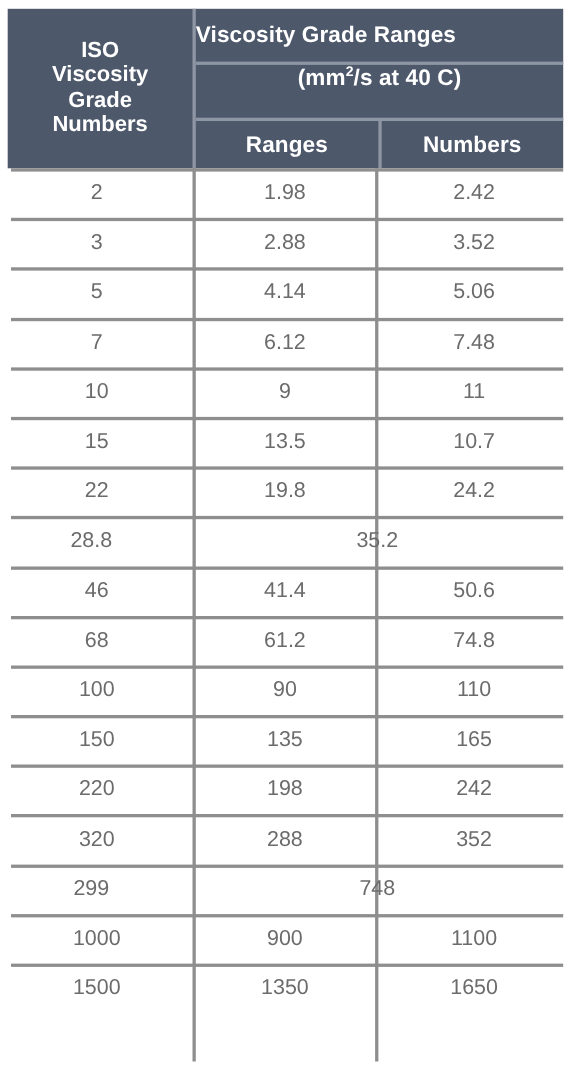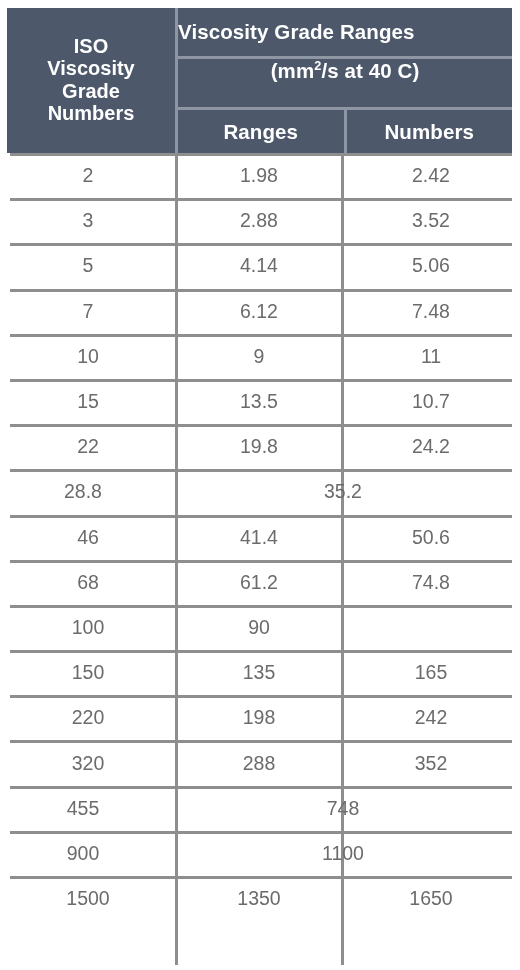--- a/index.html
+++ b/index.html
@@ -297,41 +297,43 @@
           <div class="cell cell-max">50.6</div>
         </div>
         <div class="data-row">
           <div class="cell cell-grade">68</div>
           <div class="cell cell-min">61.2</div>
           <div class="cell cell-max">74.8</div>
         </div>
         <div class="data-row">
           <div class="cell cell-grade">100</div>
           <div class="cell cell-min">90</div>
+          <div class="cell cell-max">110</div>
         </div>
         <div class="data-row">
           <div class="cell cell-grade">150</div>
           <div class="cell cell-min">135</div>
           <div class="cell cell-max">165</div>
         </div>
         <div class="data-row">
           <div class="cell cell-grade">220</div>
           <div class="cell cell-min">198</div>
           <div class="cell cell-max">242</div>
         </div>
         <div class="data-row">
           <div class="cell cell-grade">320</div>
           <div class="cell cell-min">288</div>
           <div class="cell cell-max">352</div>
         </div>
         <div class="data-row">
-          <div class="cell cell-min">455</div>
+          <div class="cell cell-min">299</div>
           <div class="cell cell-max">748</div>
         </div>
         <div class="data-row">
+          <div class="cell cell-grade">1000</div>
           <div class="cell cell-min">900</div>
           <div class="cell cell-max">1100</div>
         </div>
         <div class="data-row last-row">
           <div class="cell cell-grade">1500</div>
           <div class="cell cell-min">1350</div>
           <div class="cell cell-max">1650</div>
         </div>
       </div>
   </div>

